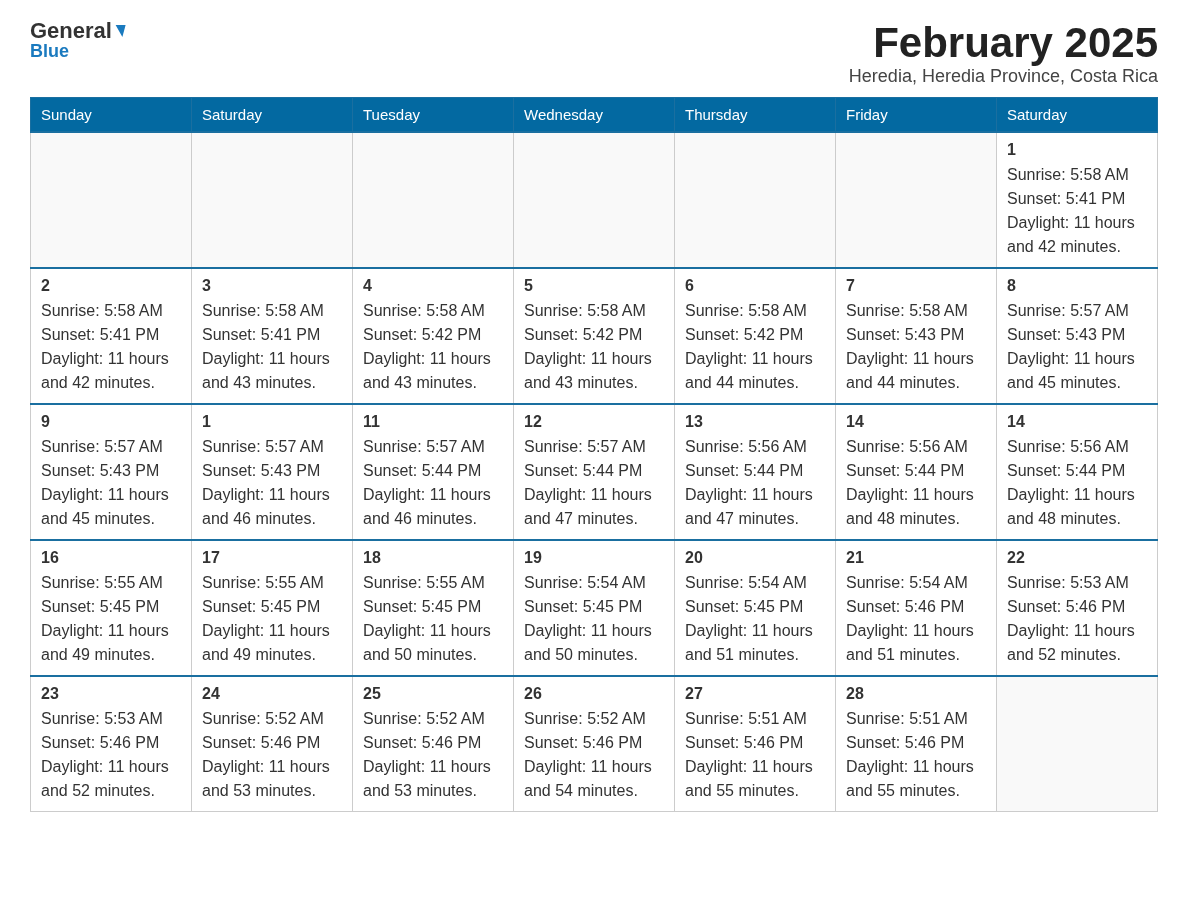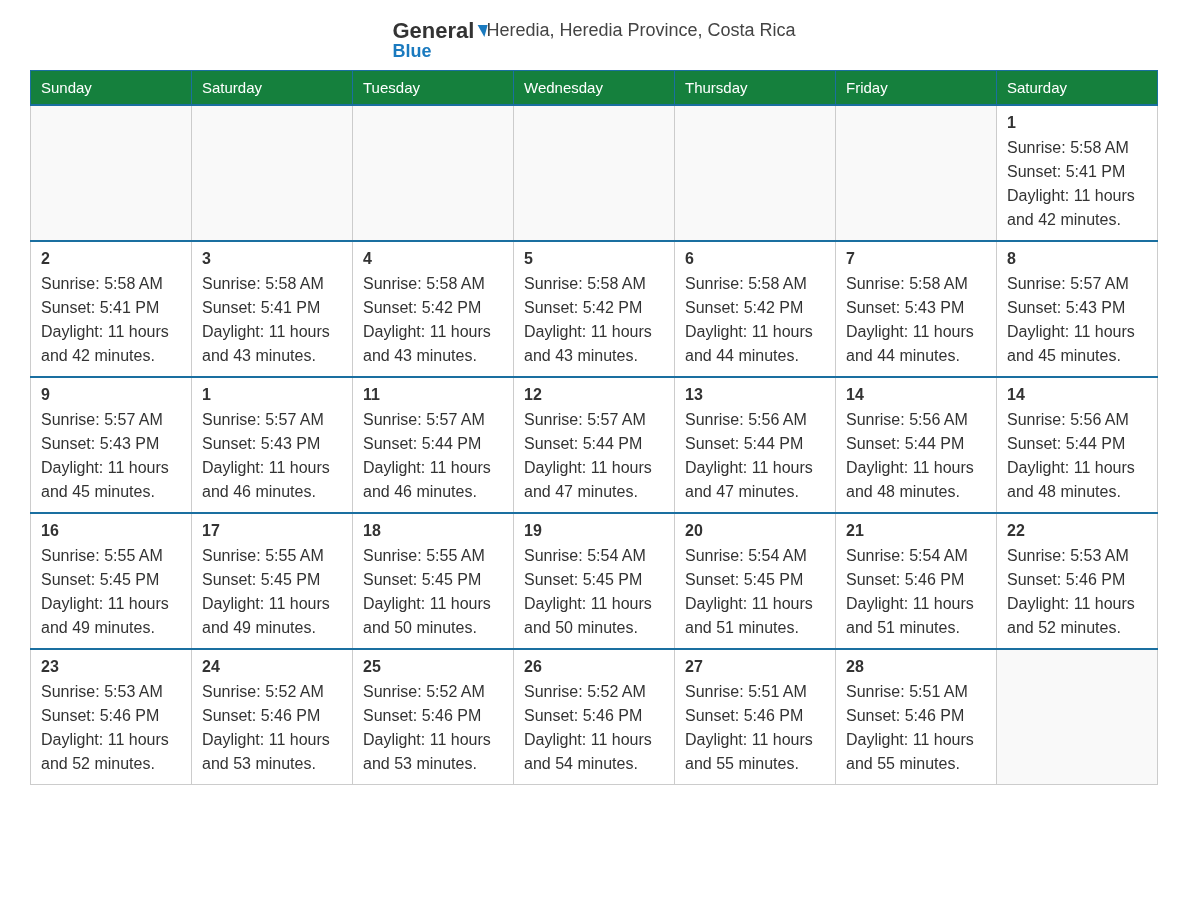--- a/index.html
+++ b/index.html
@@ -4,21 +4,21 @@
   <style>
     * { box-sizing: border-box; margin: 0; padding: 0; }
     body {
       font-family: Arial, sans-serif;
       background: #fff;
       padding: 20px 30px;
       color: #222;
     }
     .header {
       display: flex;
-      justify-content: center;
+      justify-content: space-between;
       align-items: flex-start;
       margin-bottom: 10px;
     }
     .logo {
       display: flex;
       flex-direction: column;
       align-items: flex-start;
     }
     .logo-general {
       font-size: 22px;
@@ -59,21 +59,21 @@
     .location-title {
       font-size: 18px;
       color: #444;
     }
     .calendar {
       width: 100%;
       border-collapse: collapse;
       margin-top: 10px;
     }
     .calendar th {
-      background: #15803d;
+      background: #0369a1;
       color: #fff;
       text-align: left;
       padding: 8px 10px;
       font-size: 15px;
       font-weight: normal;
       border: 1px solid #1a6fa0;
     }
     .calendar td {
       vertical-align: top;
       border: 1px solid #ccc;
@@ -105,20 +105,21 @@
 
 <div class="header">
   <div class="logo">
     <div class="logo-top-row">
       <span class="logo-general">General</span>
       <span class="logo-arrow"></span>
     </div>
     <span class="logo-blue">Blue</span>
   </div>
   <div class="title-section">
+    <div class="month-title">February 2025</div>
     <div class="location-title">Heredia, Heredia Province, Costa Rica</div>
   </div>
 </div>
 
 <table class="calendar">
   <thead>
     <tr>
     <th>Sunday</th>
         <th>Saturday</th>
         <th>Tuesday</th>

